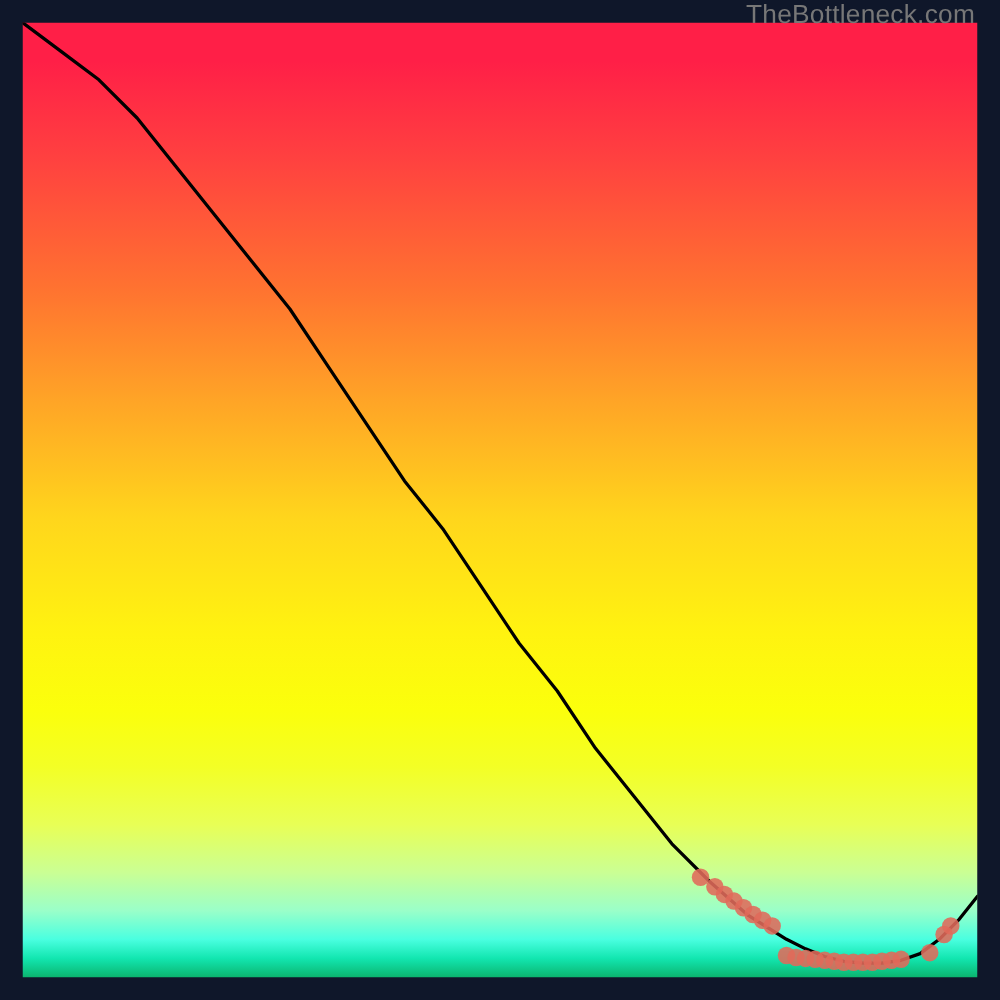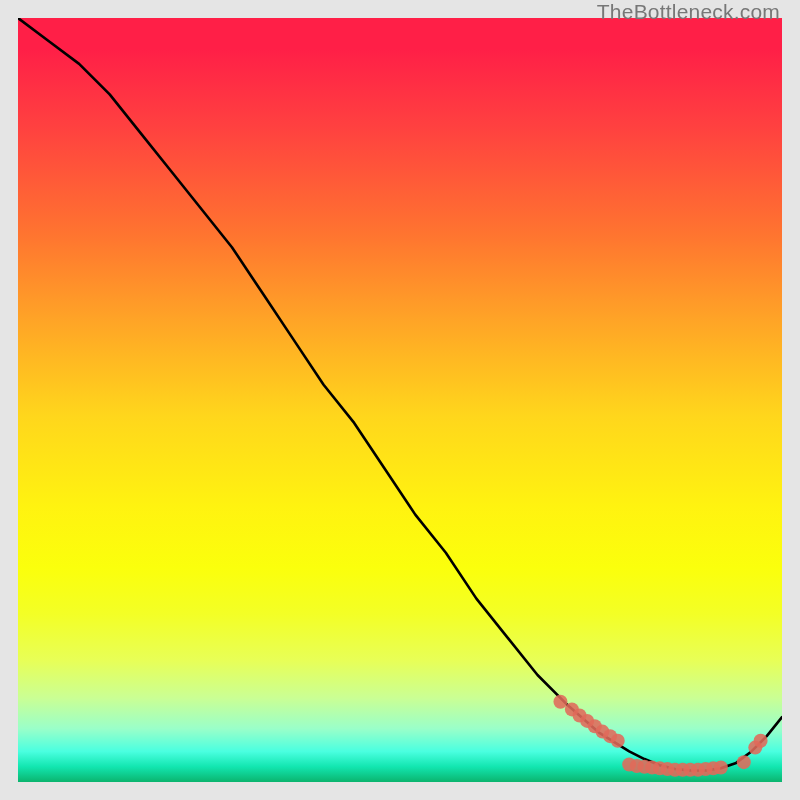--- a/index.html
+++ b/index.html
@@ -1,17 +1,17 @@
 <!DOCTYPE html>
 <html><head>
 <meta charset="utf-8">
 <style>
   * { margin: 0; padding: 0; box-sizing: border-box; }
   body { width: 800px; height: 800px; background: #000; overflow: hidden; font-family: Arial, sans-serif; }
-  .container { position: relative; width: 800px; height: 800px; background: #e5e5e5; }
+  .container { position: relative; width: 800px; height: 800px; background: #0f172a; }
   .plot-area {
     position: absolute;
     left: 18px;
     top: 18px;
     width: 764px;
     height: 764px;
     overflow: hidden;
   }
   .gradient-bg {
     position: absolute;

